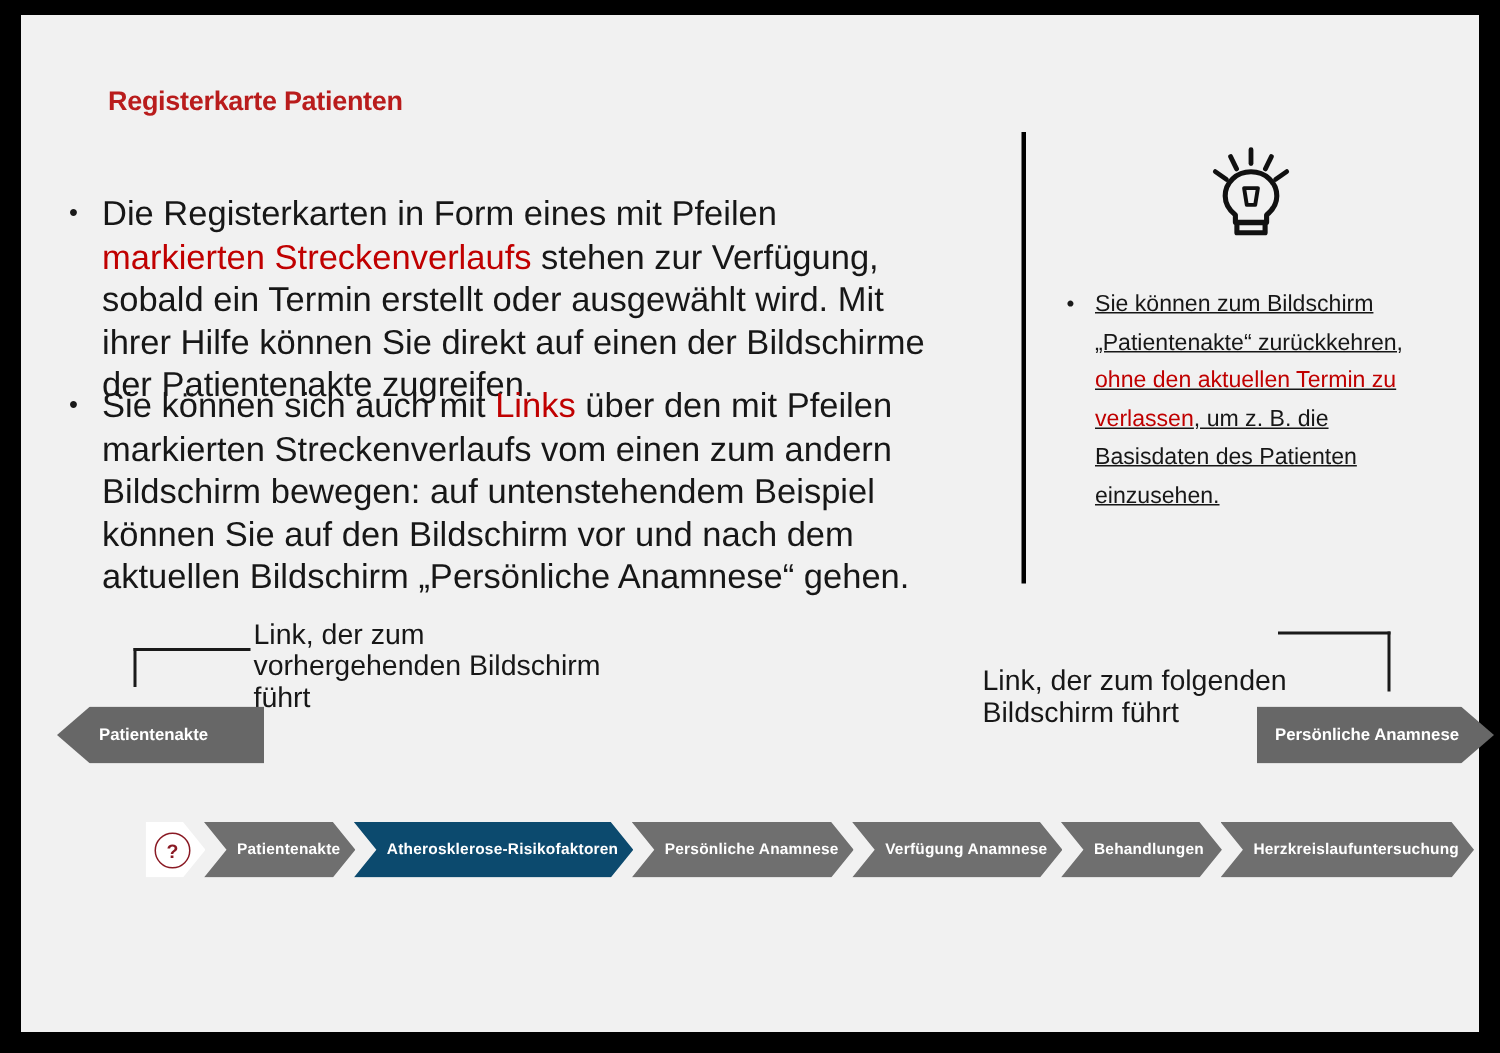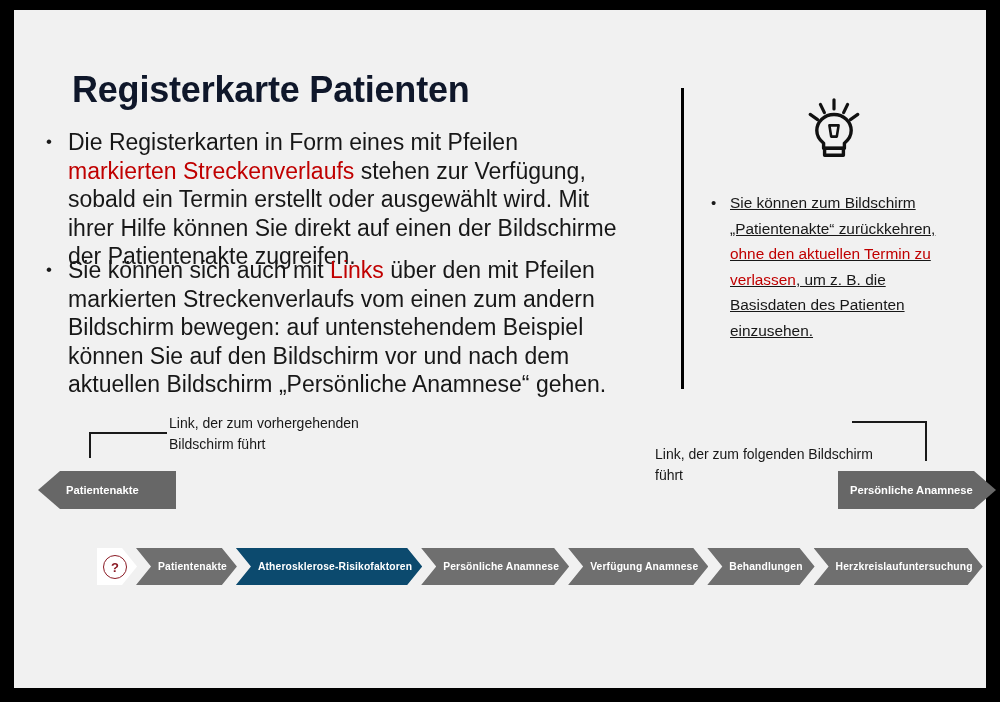--- a/index.html
+++ b/index.html
@@ -30,23 +30,23 @@
     width: 972px;
     height: 678px;
     background: #F1F1F1;
   }
 
   
   #slide-title {
     position: absolute;
     left: 58px;
     top: 35px;
-    font-size: 36px;
+    font-size: 18px;
     font-weight: bold;
-    color: #0f172a;
+    color: #b91c1c;
     letter-spacing: -0.2px;
     white-space: nowrap;
   }
 
   
   .bullet-block {
     position: absolute;
     display: flex;
     align-items: flex-start;
   }
@@ -112,21 +112,21 @@
   #tip-block .bullet-text {
     font-size: 15.4px;
     line-height: 25.5px;
     color: #171717;
     text-decoration: underline;
   }
 
   
   .annotation-text {
     position: absolute;
-    font-size: 14px;
+    font-size: 19px;
     line-height: 21px;
     color: #171717;
   }
   #annotation-prev { left: 155px; top: 403px; width: 250px; }
   #annotation-next { left: 641px; top: 403px; width: 230px; margin-top: 31px; }
 
   .connector {
     position: absolute;
   }
   .connector .h-line {

